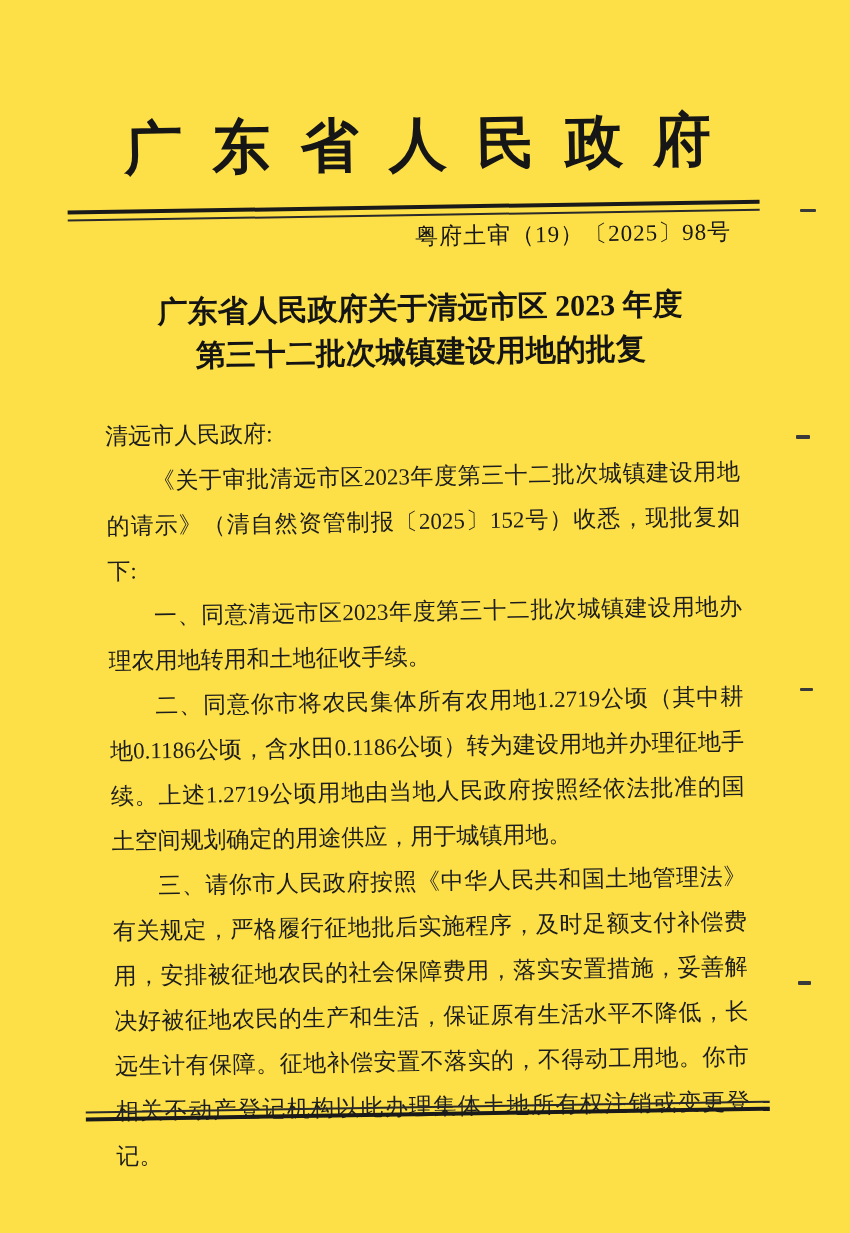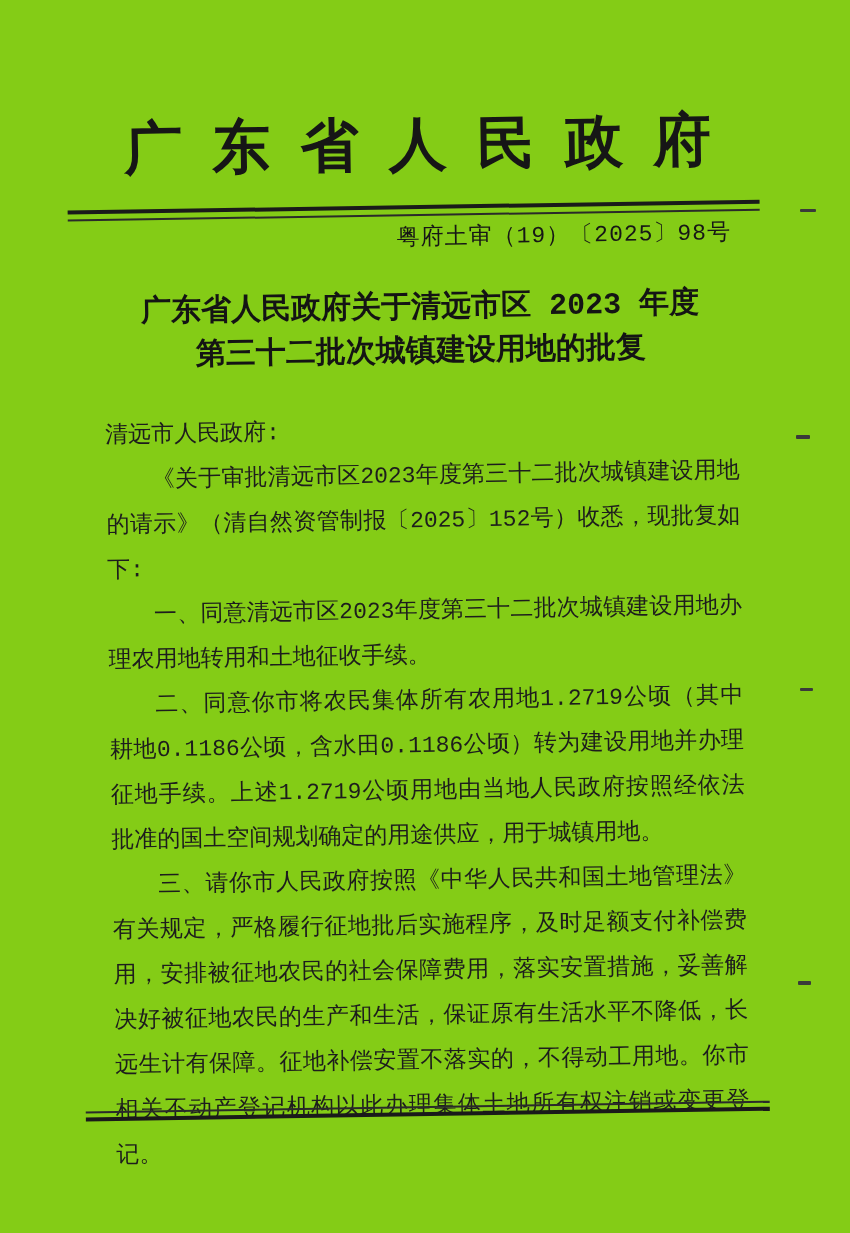--- a/index.html
+++ b/index.html
@@ -5,23 +5,23 @@
   html, body {
     margin: 0;
     padding: 0;
     background: #e8e8e8;
   }
   .page {
     position: relative;
     width: 850px;
     height: 1233px;
     margin: 0 auto;
-    background: #84cc16;
+    background: #fde047;
     overflow: hidden;
-    font-family: Liberation Mono, monospace;
+    font-family: Liberation Serif, serif;
     color: #1d1d1d;
   }
   
   .scan-rotate {
     position: absolute;
     inset: 0;
     transform: rotate(-0.9deg);
     transform-origin: 425px 615px;
   }
   .agency-name {

